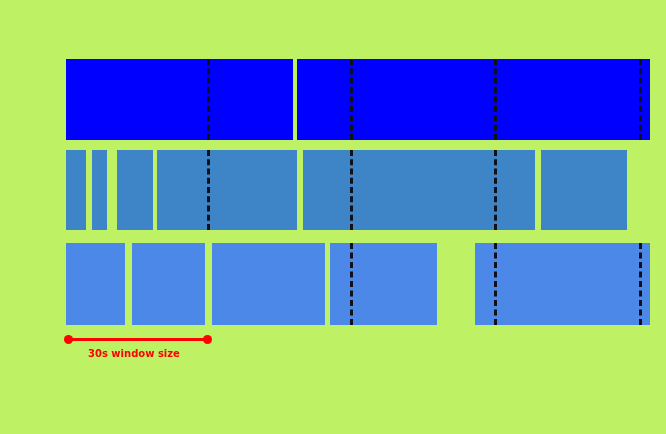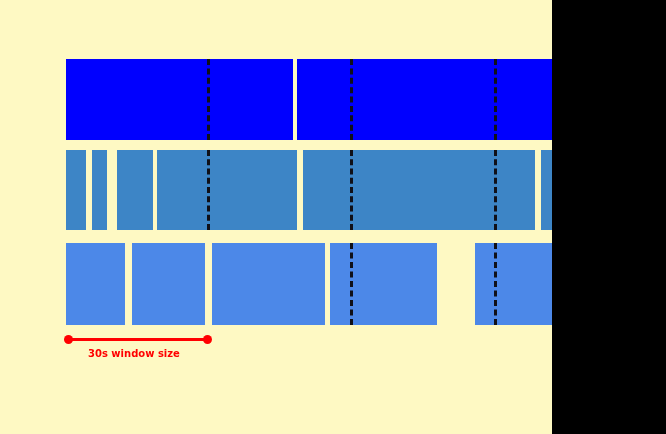--- a/index.html
+++ b/index.html
@@ -3,23 +3,23 @@
 <meta charset="utf-8">
 <title>Window Segmentation Timeline</title>
 <style>
   html, body {
     margin: 0;
     padding: 0;
     background: #000000;
   }
   #stage {
     position: relative;
-    width: 552px;
+    width: 666px;
     height: 434px;
-    background: #fef9c3;
+    background: #bef264;
     overflow: hidden;
     font-family: "DejaVu Sans", "Liberation Sans", sans-serif;
   }
   .plot-area {
     position: absolute;
     left: 0; top: 0;
     width: 666px;
     height: 434px;
   }
   .track {

